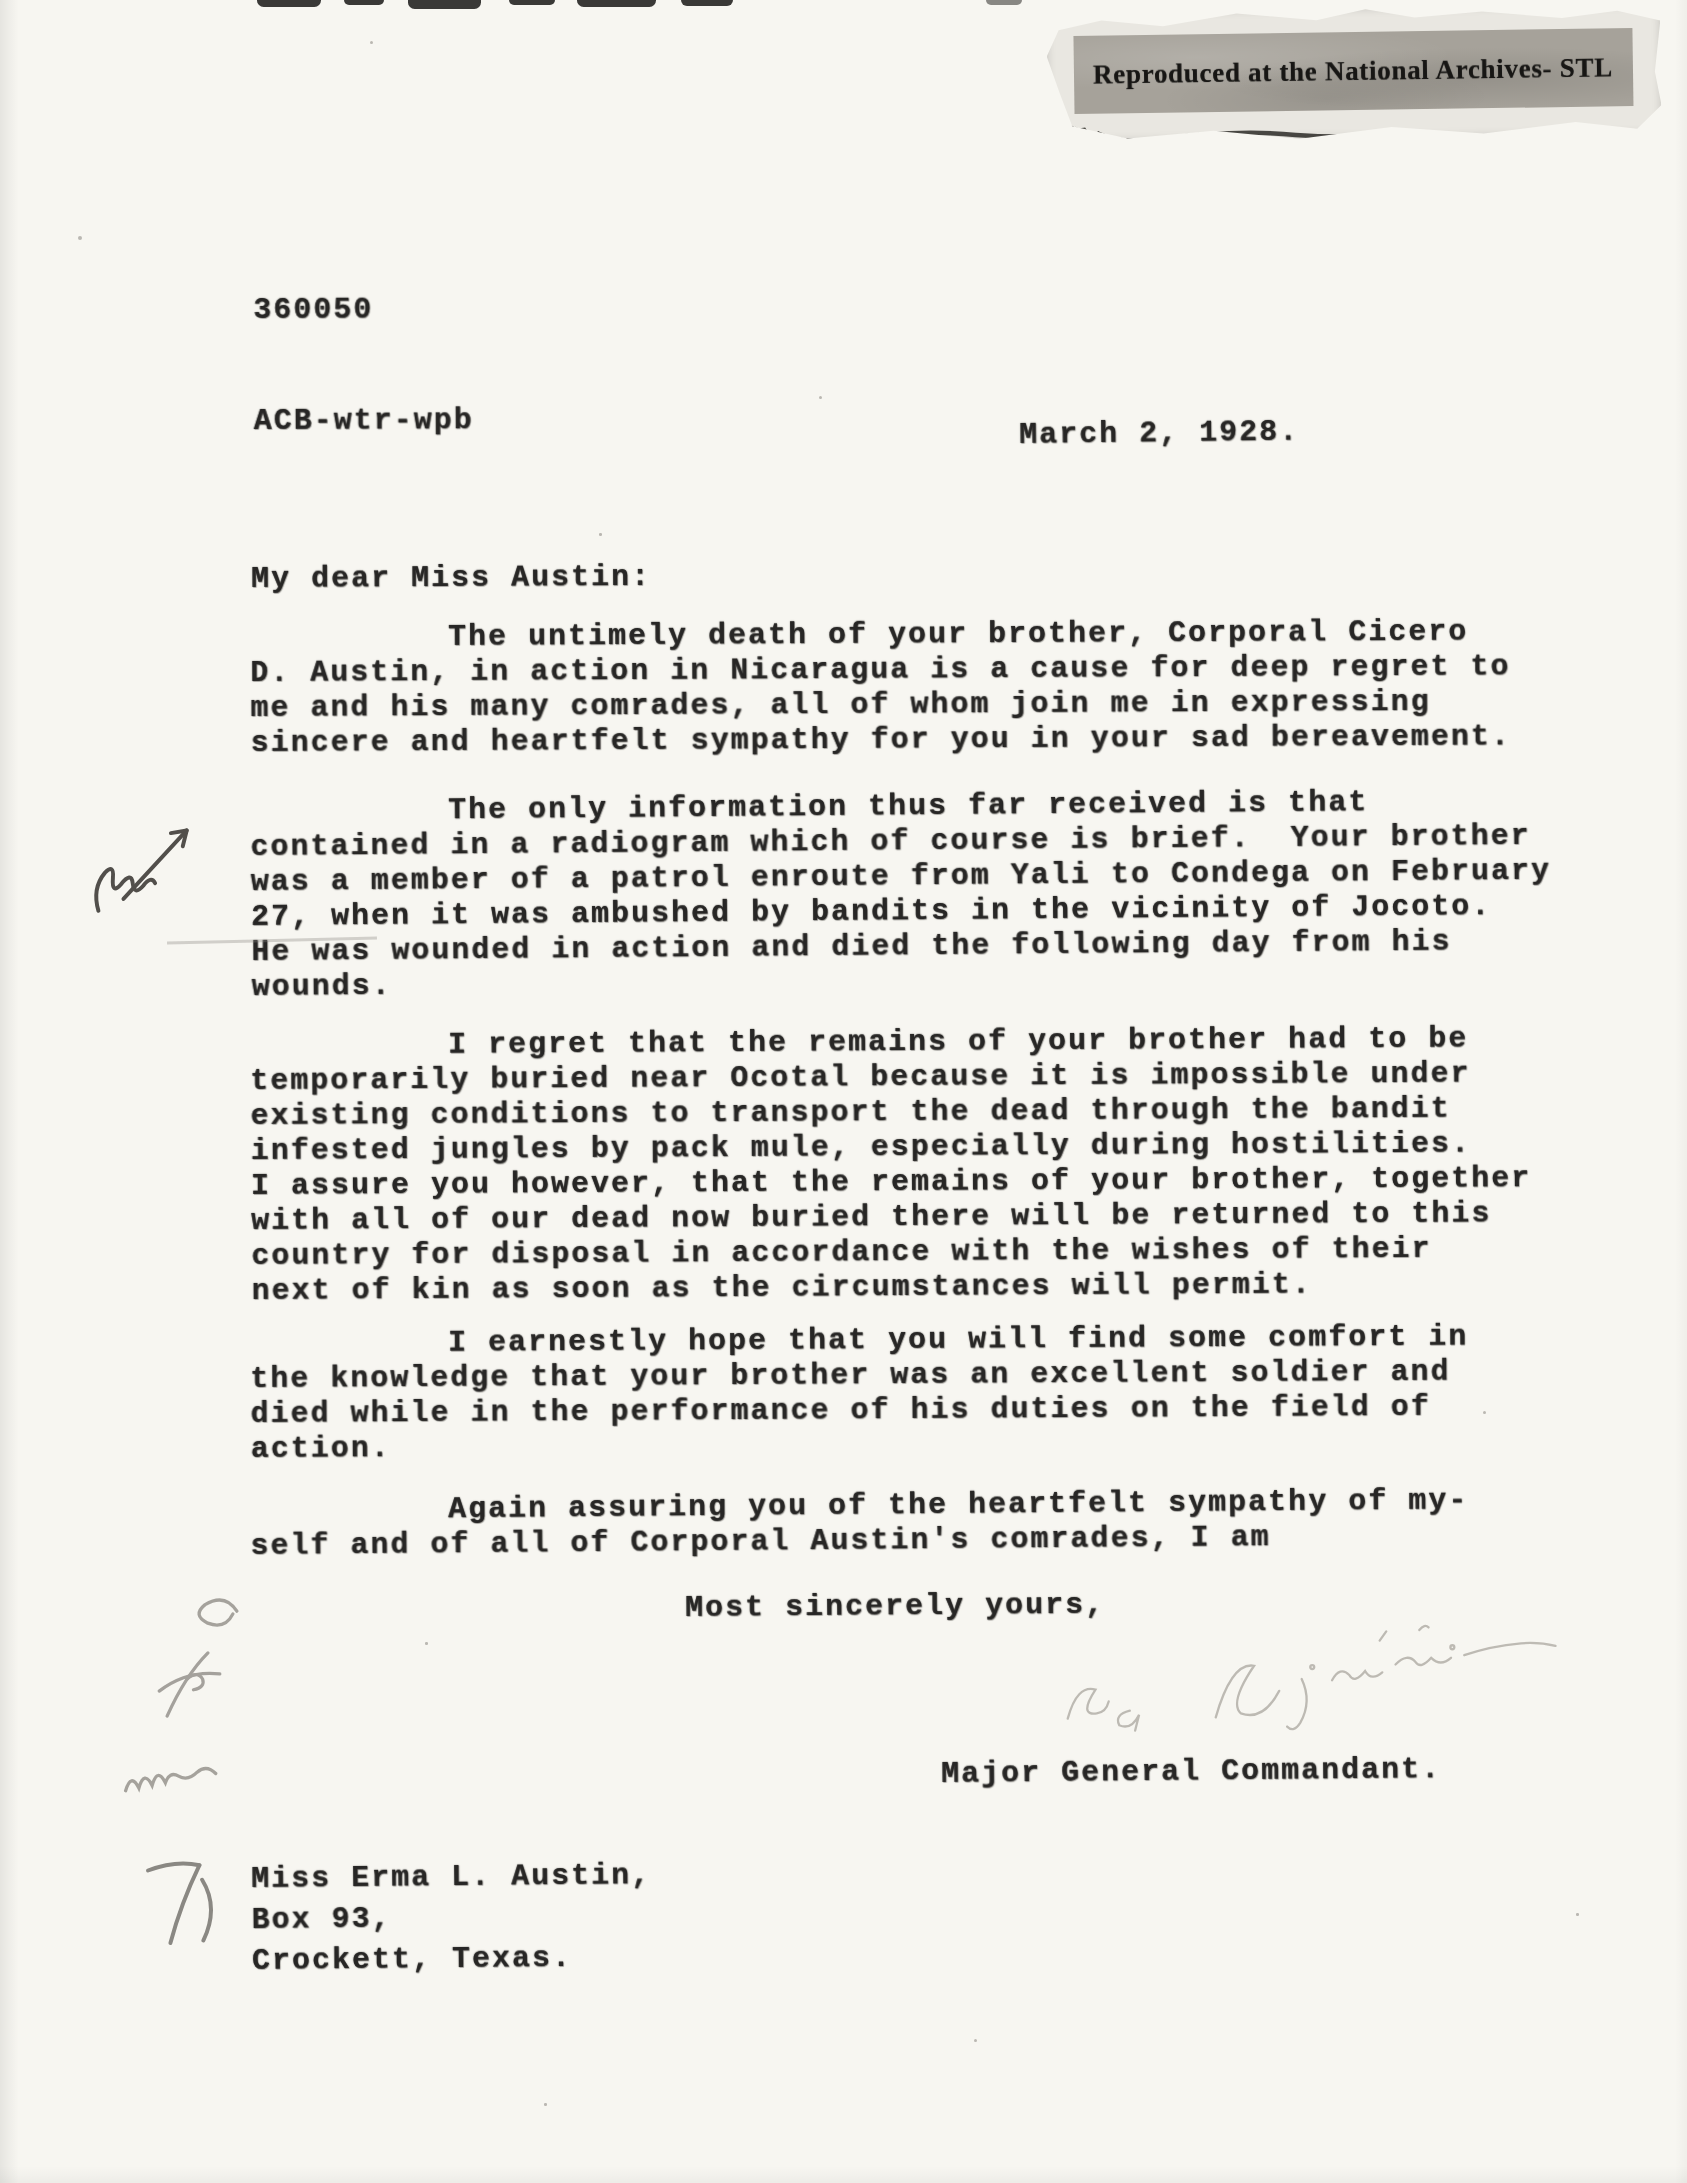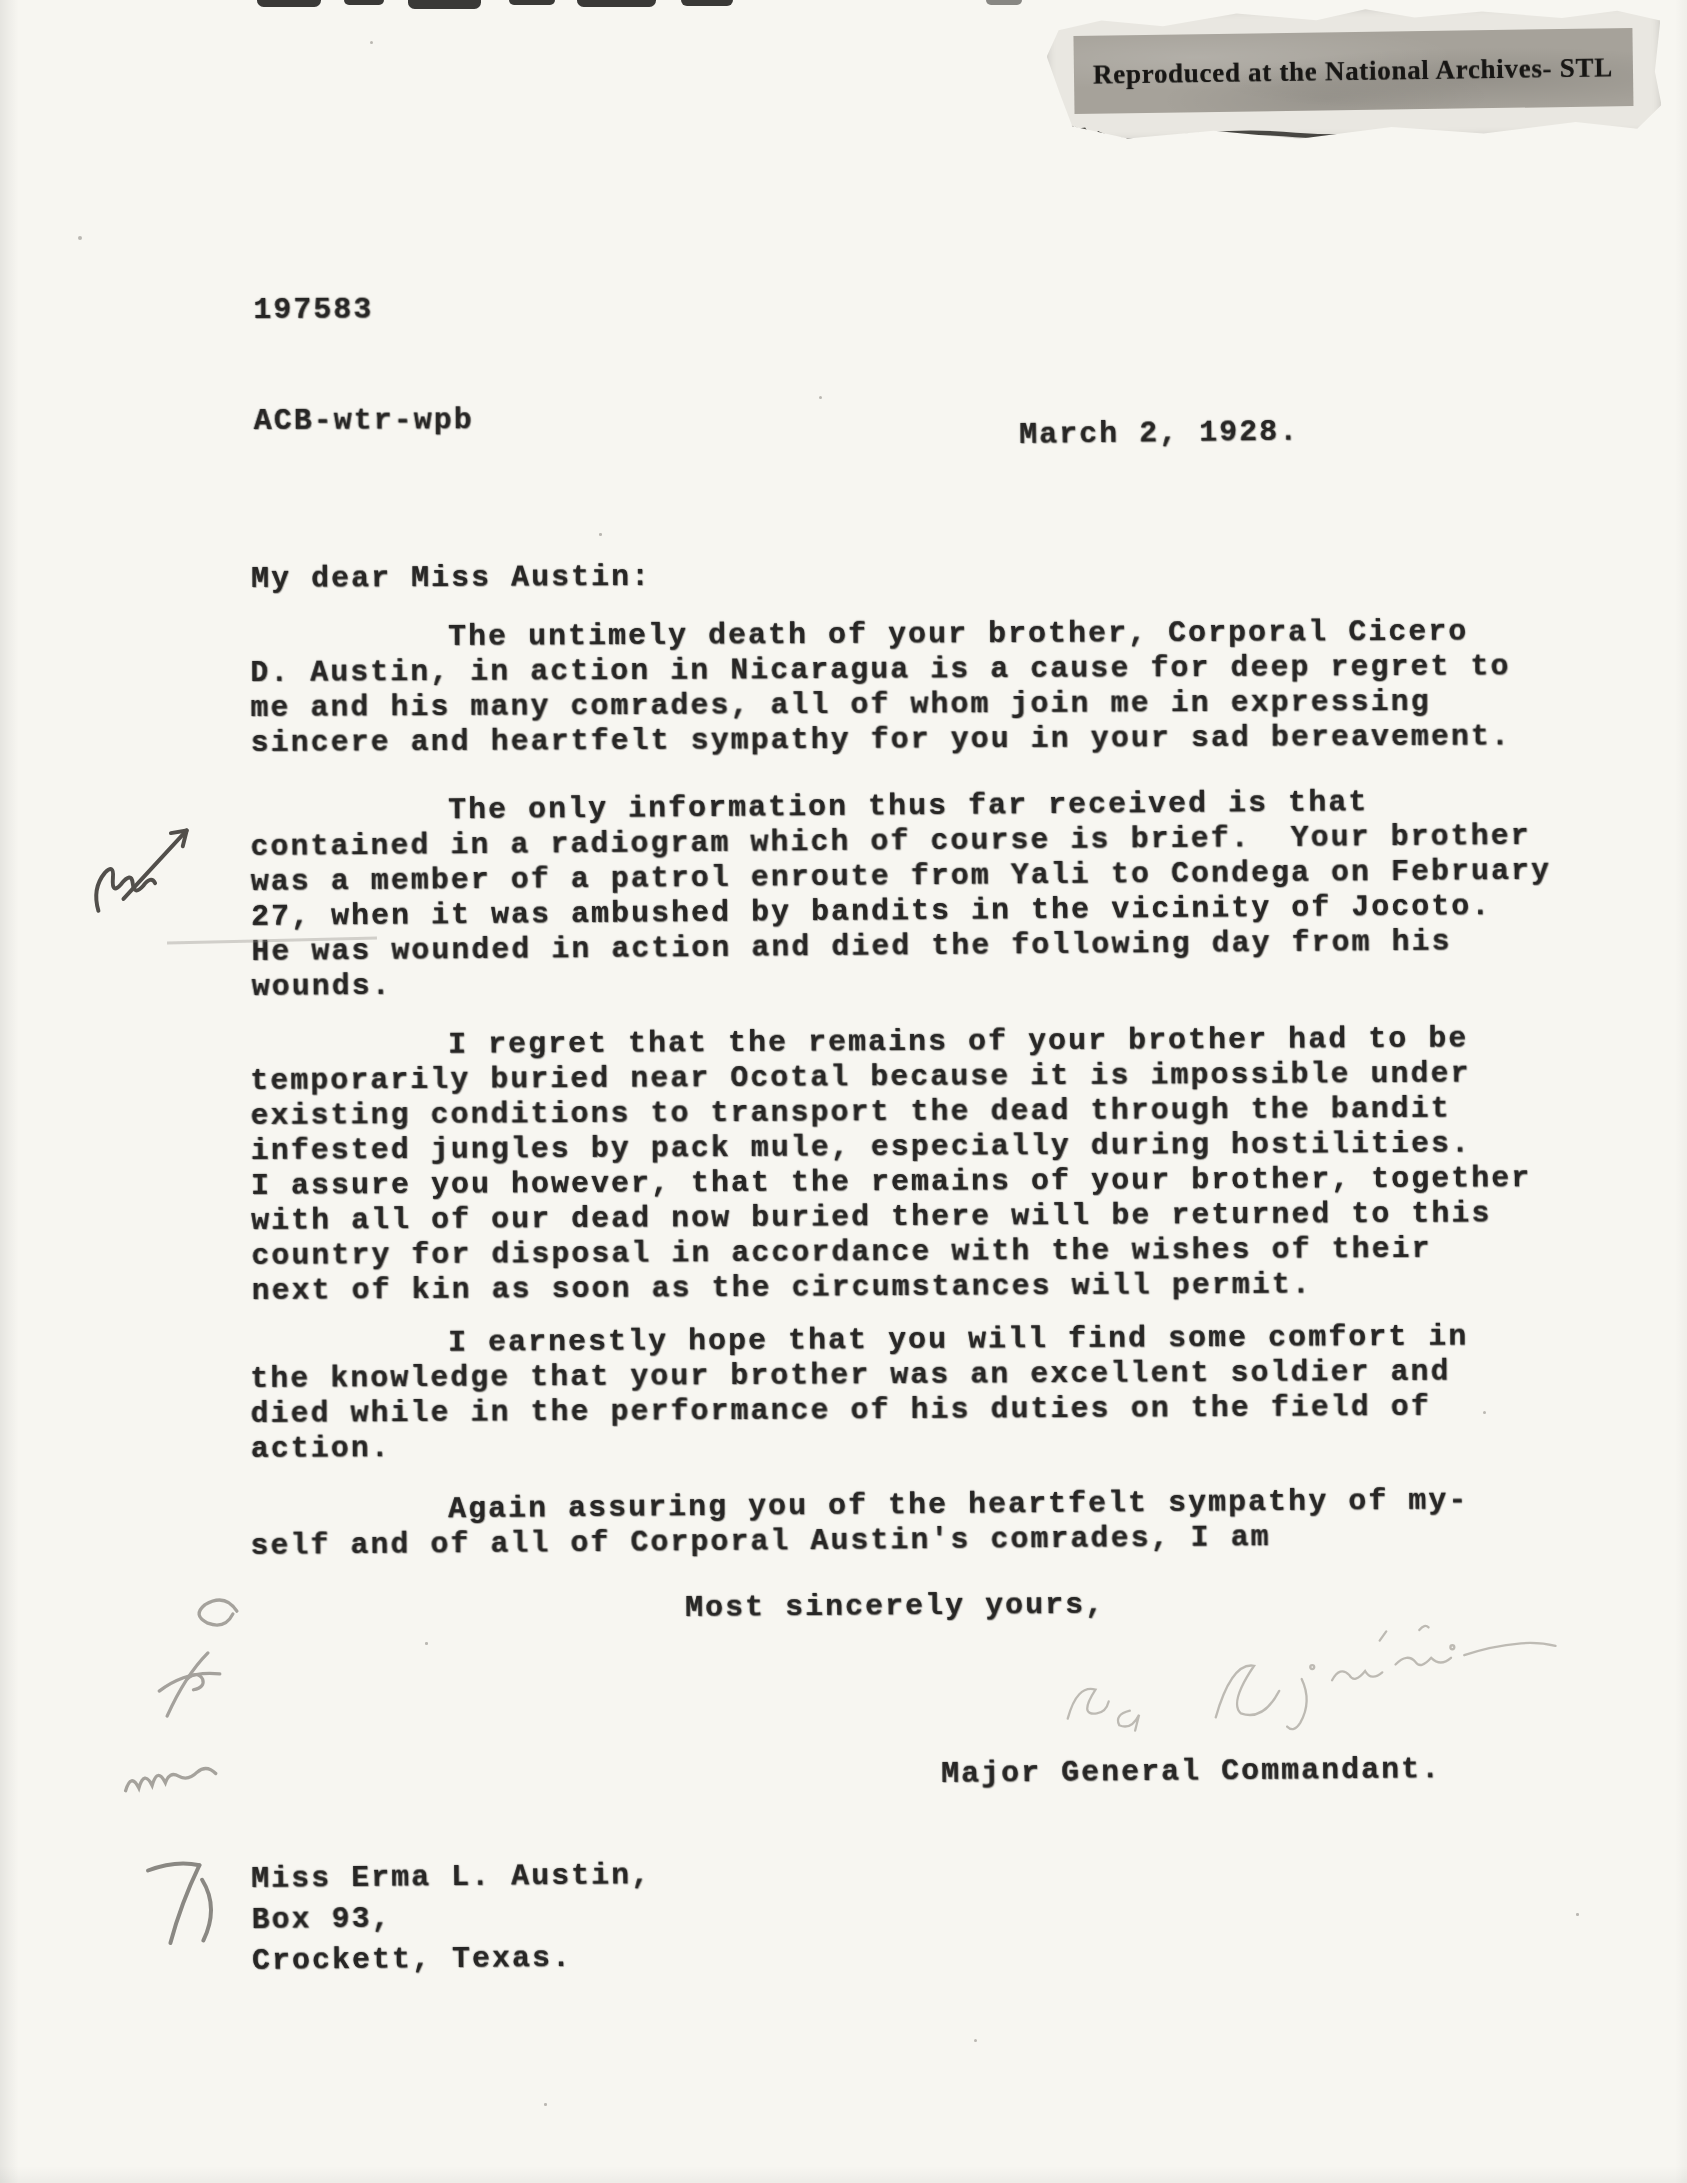--- a/index.html
+++ b/index.html
@@ -110,21 +110,21 @@
       <span class="stamp-text">Reproduced at the National Archives- STL</span>
     </div>
     <svg class="stamp-smudge" viewBox="0 0 560 70" width="370" height="46">
       <path d="M14 28 q10 22 32 18 q8 14 22 6 q30 16 90 10 q120 -14 210 -4 q90 8 180 -2" fill="none" stroke="#211f1c" stroke-width="7" opacity=".8" stroke-linecap="round"></path>
       <path d="M30 42 q8 18 26 22 q-14 8 -6 18" fill="none" stroke="#26241f" stroke-width="6" opacity=".7"></path>
       <circle cx="52" cy="58" r="6" fill="#26241f" opacity=".7"></circle>
     </svg>
   </div>
 
   <div class="typed ref-block">
-    <div>197583</div>
+    <div>360050</div>
     <div>ACB-wtr-wpb</div>
   </div>
 
   <div class="typed date-line">March 2, 1928.</div>
 
   <div class="typed salutation">My dear Miss Austin:</div>
 
   <div class="typed para p1">The untimely death of your brother, Corporal Cicero
 D. Austin, in action in Nicaragua is a cause for deep regret to
 me and his many comrades, all of whom join me in expressing

